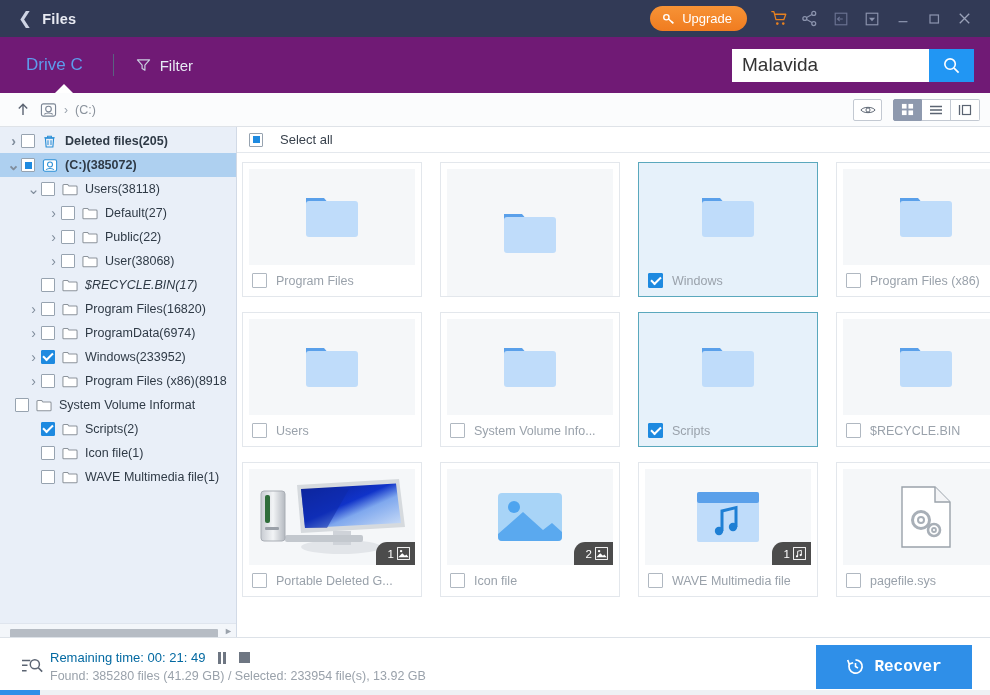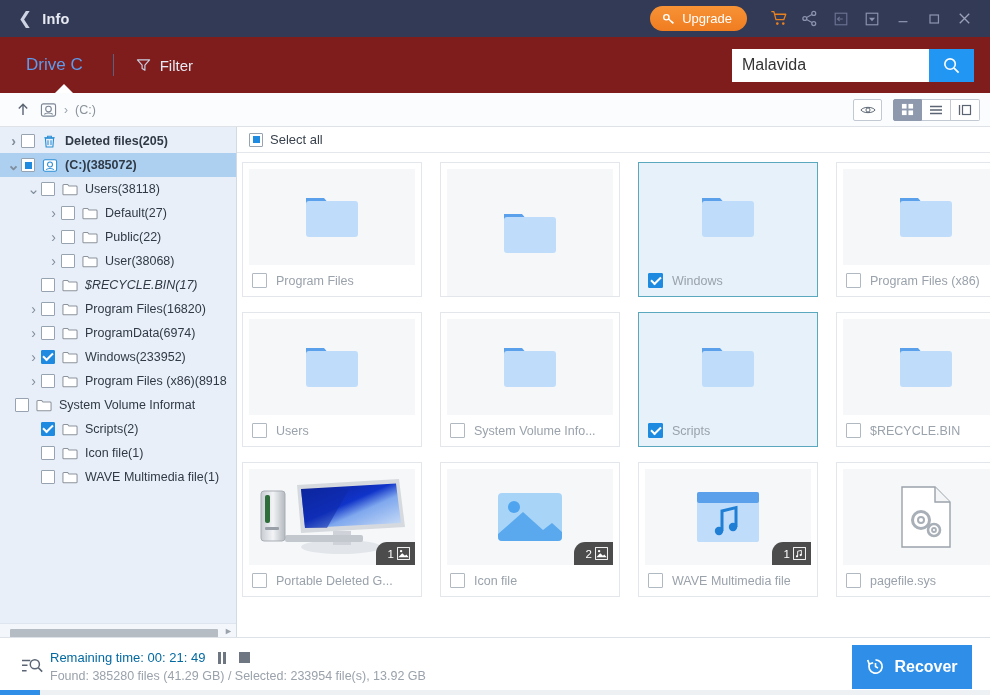--- a/index.html
+++ b/index.html
@@ -31,30 +31,30 @@
   .upgrade svg{ display:block; }
   .tbicons{ display:flex; align-items:center; gap:0px; }
   .tbicon{
     width:31px; height:30px; display:flex; align-items:center; justify-content:center;
     cursor:pointer; color:#8b93ad;
   }
   .tbicon.cart{ color:#e8811f; }
 
   
   .navbar{
-    height:56px; background:#7f1d1d; display:flex; align-items:center;
+    height:56px; background:#701a75; display:flex; align-items:center;
     padding:0 16px 0 18px; flex:0 0 56px; position:relative;
   }
   .drivec{ color:#5d9cec; font-size:17px; cursor:pointer; padding:0 8px; }
   .nav-div{ width:1px; height:22px; background:#5a6180; margin:0 22px 0 22px; }
   .filter{ display:flex; align-items:center; gap:9px; color:#e6e9f3; font-size:15px; cursor:pointer; }
   .nav-spacer{ flex:1; }
   .searchwrap{ display:flex; align-items:stretch; height:33px; }
   .searchwrap input{
-    width:197px; border:none; outline:none; background:#fff; font-size:16px;
+    width:197px; border:none; outline:none; background:#fff; font-size:19px;
     padding:0 10px; color:#333; font-family:"Liberation Sans", sans-serif;
   }
   .searchbtn{
     width:45px; background:#2196f3; display:flex; align-items:center; justify-content:center;
     cursor:pointer;
   }
   
   .caret{
     position:absolute; left:55px; bottom:-0px; width:0;height:0;
     border-left:9px solid transparent; border-right:9px solid transparent;
@@ -113,21 +113,21 @@
   .tree-hscroll{
     height:14px; flex:0 0 14px; background:#f3f6fa; border-top:1px solid #dfe5ee;
     display:flex; align-items:center; padding:0 12px 0 4px; position:relative;
   }
   .tree-hscroll .thumb{ height:10px; background:#b6bcc4; width:95px; border-radius:1px; }
   .tree-hscroll .arrow{ position:absolute; right:3px; color:#9aa2ab; font-size:9px; }
 
   
   .grid-panel{ flex:1; display:flex; flex-direction:column; min-width:0; background:#fff; }
   .selectall{
-    height:26px; flex:0 0 26px; display:flex; align-items:center; gap:0;
+    height:26px; flex:0 0 26px; display:flex; align-items:center; gap:10px;
     padding-left:12px; border-bottom:1px solid #e4e8ed; color:#39424d; font-size:13px;
     cursor:pointer;
   }
   .grid-scroll{ flex:1; overflow:hidden; position:relative; background:#fff; }
   .grid{
     display:grid; grid-template-columns:repeat(4, 180px); gap:15px 18px;
     padding:9px 8px 0 5px;
   }
   .tile{
     width:180px; height:135px; border:1px solid #e3e7ec; background:#fff;
@@ -168,41 +168,41 @@
   .fticon{ width:34px; display:flex; align-items:center; justify-content:center; color:#5b6472; }
   .ftext{ display:flex; flex-direction:column; gap:4px; }
   .frow1{ display:flex; align-items:center; gap:13px; }
   .frow1 .rt{ font-size:13px; color:#0369a1; }
   .pausebtn{ display:flex; gap:2px; cursor:pointer; }
   .pausebtn i{ width:3px;height:12px;background:#6e7682; display:block; }
   .stopbtn{ width:11px;height:11px;background:#6e7682; cursor:pointer; }
   .frow2{ font-size:12.5px; color:#9aa2ab; }
   .f-spacer{ flex:1; }
   .recover{
-    width:120px;height:44px;background:#2f8fe8;color:#fff;border:none;
+    width:156px;height:44px;background:#2f8fe8;color:#fff;border:none;
     display:flex;align-items:center;justify-content:center;gap:9px;
     font-size:16px; font-weight:bold; cursor:pointer;
-    font-family:Liberation Sans, sans-serif;
+    font-family:Liberation Mono, monospace;
   }
   .progress{
     position:absolute; left:0; bottom:0; width:990px; height:5px; background:#eef1f4;
   }
   .progress .bar{ height:5px; background:#2f8fe8; width:35px; }
 
   svg{ display:block; }
 </style>
 </head>
 <body>
 
 <div class="app">
 
   <div class="titlebar">
     <div class="back">
       <span class="chev">❮</span>
-      <span class="lbl">Info</span>
+      <span class="lbl">Files</span>
     </div>
     <div class="tb-spacer"></div>
 
     <div class="upgrade">
       <span>
         <svg width="14" height="14" viewBox="0 0 16 16">
             <circle cx="5" cy="6" r="3" fill="none" stroke="#fff" stroke-width="1.6"></circle>
             <path d="M7.2 7.6 L13 13" stroke="#fff" stroke-width="1.6" fill="none"></path>
             <path d="M11 11 l1.6 1.6" stroke="#fff" stroke-width="1.6"></path>
           </svg>

